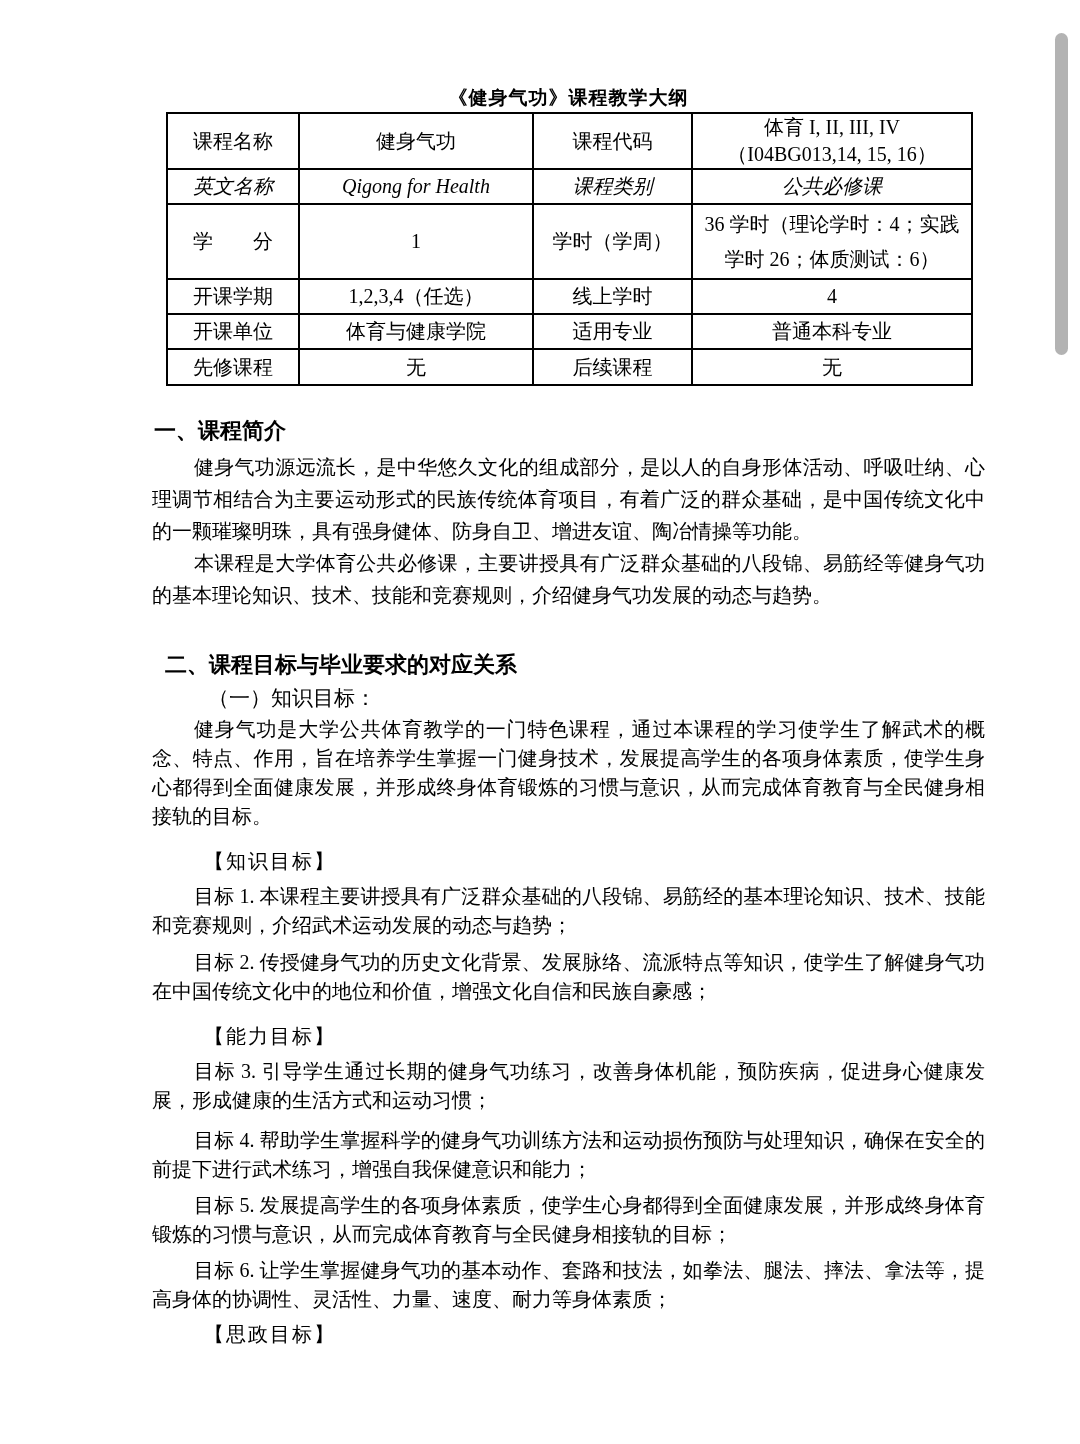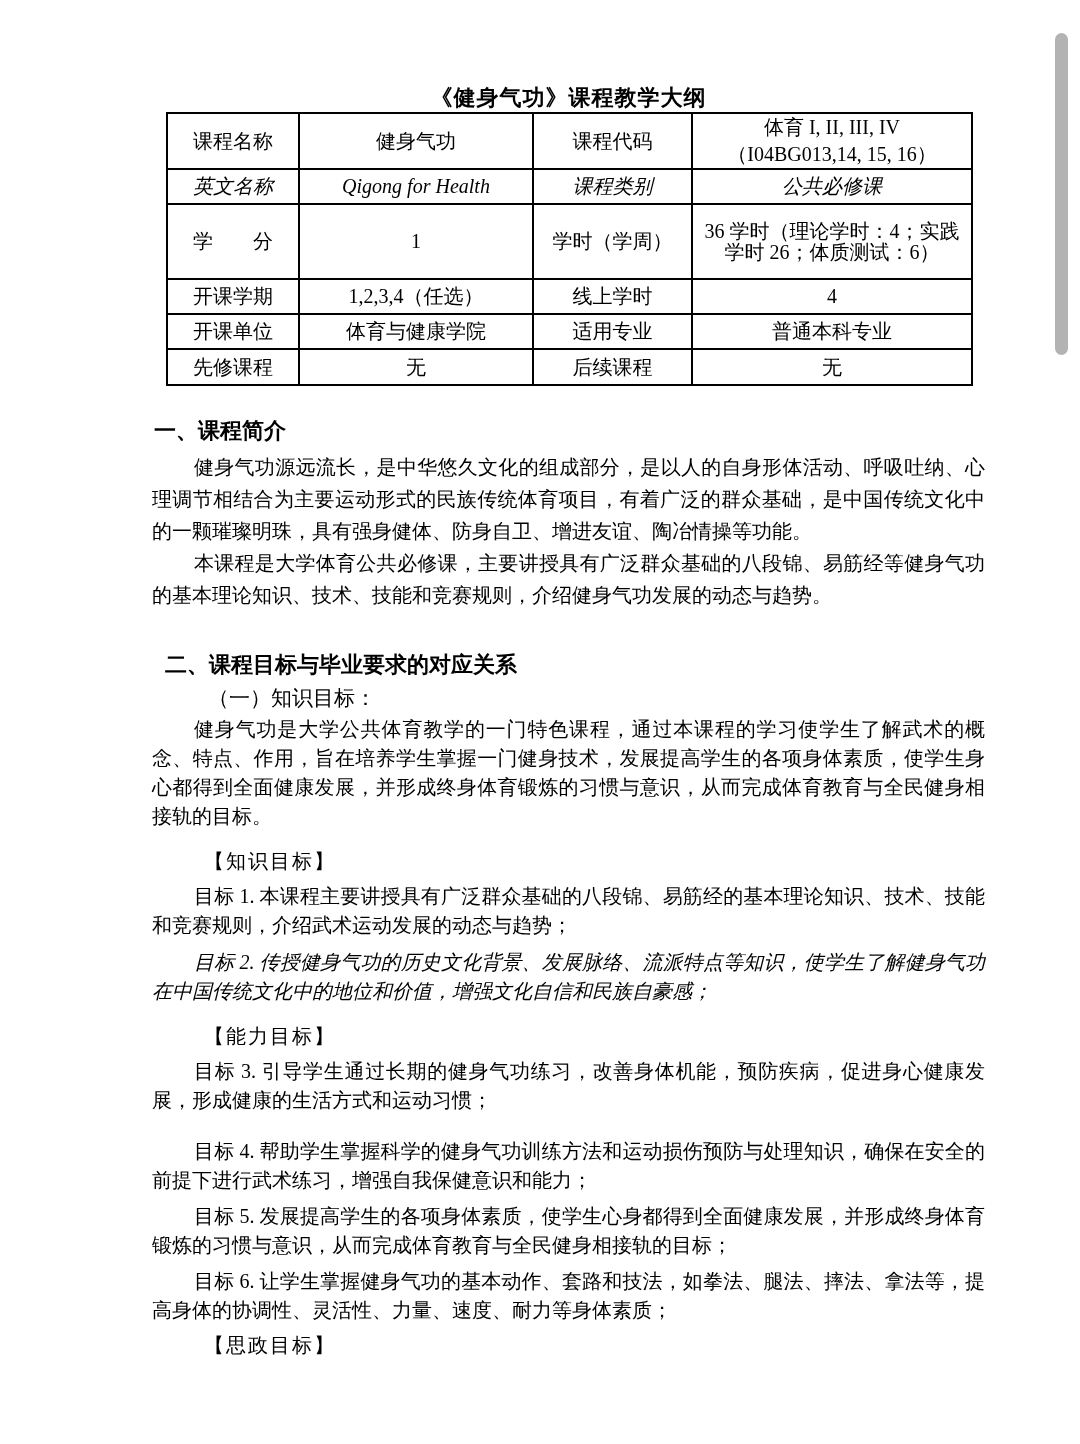--- a/index.html
+++ b/index.html
@@ -14,21 +14,21 @@
   .content {
     position: absolute;
     left: 152px; top: 0;
     width: 833px;
   }
   .doc-title {
     margin: 84px 0 0 0;
     text-align: center;
     font-family: "Liberation Sans", "DejaVu Sans", sans-serif;
     font-weight: 700;
-    font-size: 22px;
+    font-size: 19px;
     line-height: 27px;
     letter-spacing: 1px;
   }
   table.course-table {
     margin: 1px 0 0 14px;
     border-collapse: collapse;
     table-layout: fixed;
     width: 805px;
   }
   table.course-table td {
@@ -39,21 +39,21 @@
     padding: 0 4px;
     white-space: pre-line;
     line-height: 27px;
   }
   tr.r1 { height: 54px; }
   tr.r2 { height: 35px; font-style: italic; }
   tr.r3 { height: 75px; padding-left: 17px; }
   tr.r4 { height: 35px; }
   tr.r5 { height: 35px; padding-left: 14px; }
   tr.r6 { height: 36px; }
-  tr.r3 td.val2 { line-height: 21px; }
+  tr.r3 td.val2 { line-height: 35px; }
   h2.sec-heading {
     font-family: "Liberation Sans", "DejaVu Sans", sans-serif;
     font-weight: 700;
     font-size: 22px;
     line-height: 27px;
     margin: 0;
   }
   h2.sec1 { margin: 31px 0 0 2px; }
   h2.sec2 { margin: 40px 0 0 13px; }
   .body-par {
@@ -70,22 +70,22 @@
     line-height: 29px;
     text-indent: 56px;
   }
   .bracket-label {
     margin: 0;
     font-size: 20px;
     line-height: 29px;
     text-indent: 52px;
     letter-spacing: 2px;
   }
-  .mt2 { margin-top: 2px; } .mt4 { margin-top: 16px; } .mt5 { margin-top: 22px; }
-  .mt6 { margin-top: 6px; } .mt7 { margin-top: 7px; } .mt8 { margin-top: 8px; font-style: italic; }
+  .mt2 { margin-top: 2px; } .mt4 { margin-top: 16px; } .mt5 { margin-top: 11px; }
+  .mt6 { margin-top: 6px; } .mt7 { margin-top: 7px; } .mt8 { margin-top: 8px; }
   .page-number {
     margin: 42px 0 0 0;
     text-align: center;
     font-size: 17px;
     line-height: 20px;
   }
   .scrollbar-thumb {
     position: absolute;
     left: 1055px; top: 33px;
     width: 13px; height: 322px;

